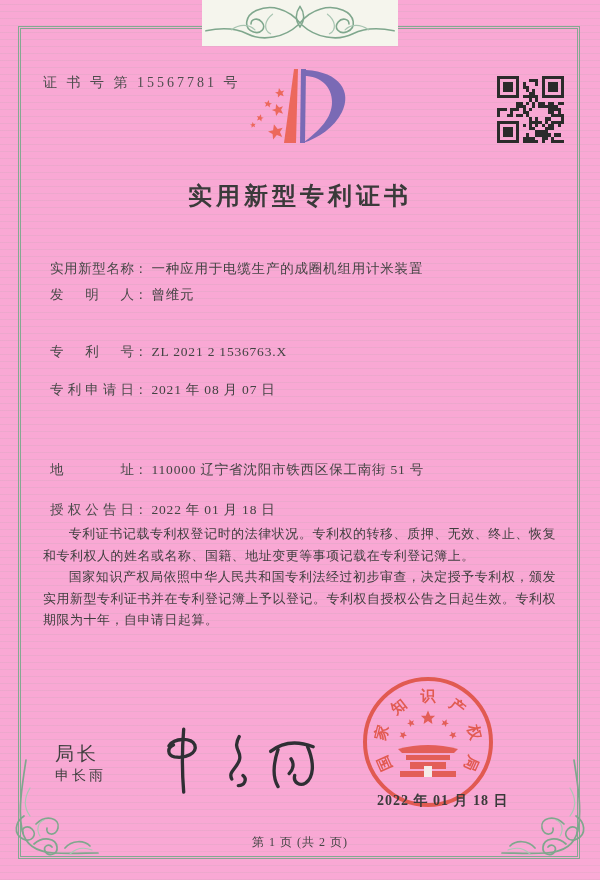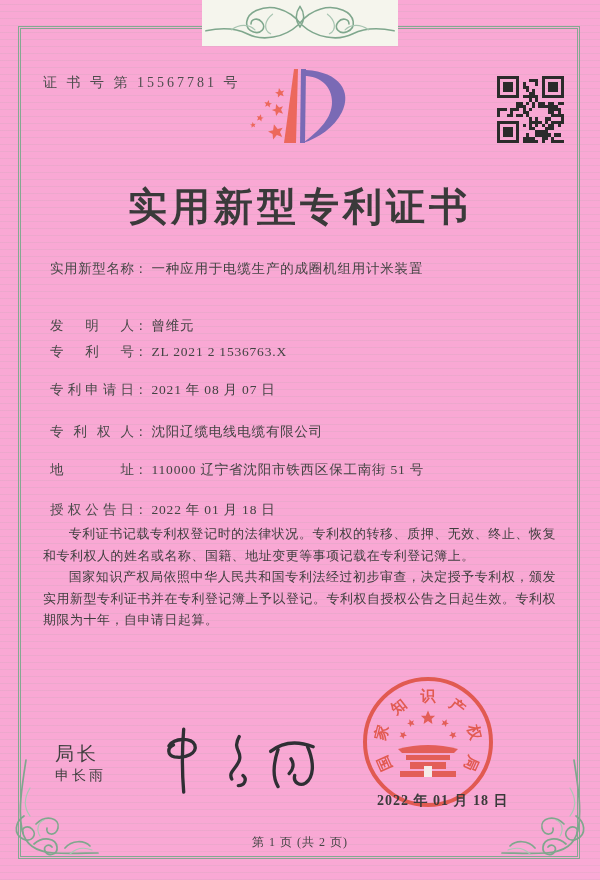--- a/index.html
+++ b/index.html
@@ -10,21 +10,21 @@
     background:repeating-linear-gradient(0deg, rgba(125,165,140,0.10) 0 1px, transparent 1px 7px);}
   .frame{position:absolute;left:18px;top:26px;width:556px;height:827px;border:3px double #84a892;z-index:1;}
   .ornament-top{position:absolute;left:202px;top:0;width:196px;height:46px;z-index:2;background:#f5f5ed;}
   .ornament-corner{position:absolute;width:90px;height:100px;z-index:2;}
   .corner-bl{left:10px;top:758px;}
   .corner-br{left:500px;top:758px;transform:scaleX(-1);}
   .cert-number{position:absolute;left:43px;top:74px;z-index:3;font-size:14px;letter-spacing:3px;color:#4d4d4d;}
   .logo{position:absolute;left:240px;top:64px;width:122px;height:98px;z-index:3;}
   .qr{position:absolute;left:497px;top:76px;width:67px;height:67px;z-index:3;}
   .title{position:absolute;left:0;top:180px;width:600px;text-align:center;z-index:3;
-    font-size:39px;font-weight:600;letter-spacing:4px;color:#3a3a3a;}
+    font-size:24px;font-weight:600;letter-spacing:4px;color:#3a3a3a;}
   .field-row{position:absolute;left:50px;width:505px;z-index:3;font-size:13.5px;color:#464646;white-space:nowrap;}
   .flabel{display:inline-block;width:84px;text-align:justify;text-align-last:justify;vertical-align:bottom;color:#4a4a4a;}
   .colon{display:inline-block;margin-right:4px;color:#4a4a4a;}
   .fvalue{letter-spacing:0.8px;color:#434343;}
   .grant-no{position:absolute;left:253px;top:0;white-space:nowrap;}
   .paragraphs{position:absolute;left:43px;top:524px;width:513px;z-index:3;}
   .paragraphs p{margin:0;font-size:12.9px;line-height:21.6px;text-align:justify;text-indent:2em;color:#3e3e3e;letter-spacing:0.6px;}
   .sig-title{position:absolute;left:55px;top:741px;z-index:3;font-size:19px;letter-spacing:3px;color:#3f3f3f;}
   .sig-name{position:absolute;left:55px;top:767px;z-index:3;font-size:14px;letter-spacing:3px;color:#3f3f3f;}
   .signature-svg{position:absolute;left:143px;top:712px;width:185px;height:88px;z-index:3;}
@@ -318,31 +318,28 @@
       <rect x="18" y="20" width="1" height="1" fill="#2b2b2b"></rect>
       <rect x="19" y="20" width="1" height="1" fill="#2b2b2b"></rect>
       <rect x="20" y="20" width="1" height="1" fill="#2b2b2b"></rect>
     </svg>
 
   <div class="title">实用新型专利证书</div>
 
   <div class="field-row" style="top:260px">
     <span class="flabel">实用新型名称</span><span class="colon">：</span><span class="fvalue">一种应用于电缆生产的成圈机组用计米装置</span>
   </div>
-  <div class="field-row" style="top:317px">
+  <div class="field-row" style="top:286px">
     <span class="flabel">发明人</span><span class="colon">：</span><span class="fvalue">曾维元</span>
   </div>
   <div class="field-row" style="top:343px">
     <span class="flabel">专利号</span><span class="colon">：</span><span class="fvalue">ZL 2021 2 1536763.X</span>
   </div>
   <div class="field-row" style="top:381px">
     <span class="flabel">专利申请日</span><span class="colon">：</span><span class="fvalue">2021 年 08 月 07 日</span>
-  </div>
-  <div class="field-row" style="top:423px">
-    <span class="flabel">专利权人</span><span class="colon">：</span><span class="fvalue">沈阳辽缆电线电缆有限公司</span>
   </div>
   <div class="field-row" style="top:461px">
     <span class="flabel">地址</span><span class="colon">：</span><span class="fvalue">110000 辽宁省沈阳市铁西区保工南街 51 号</span>
   </div>
   <div class="field-row" style="top:501px">
     <span class="flabel">授权公告日</span><span class="colon">：</span><span class="fvalue">2022 年 01 月 18 日</span>
   </div>
 
   <div class="paragraphs">
     <p>专利证书记载专利权登记时的法律状况。专利权的转移、质押、无效、终止、恢复和专利权人的姓名或名称、国籍、地址变更等事项记载在专利登记簿上。</p>

